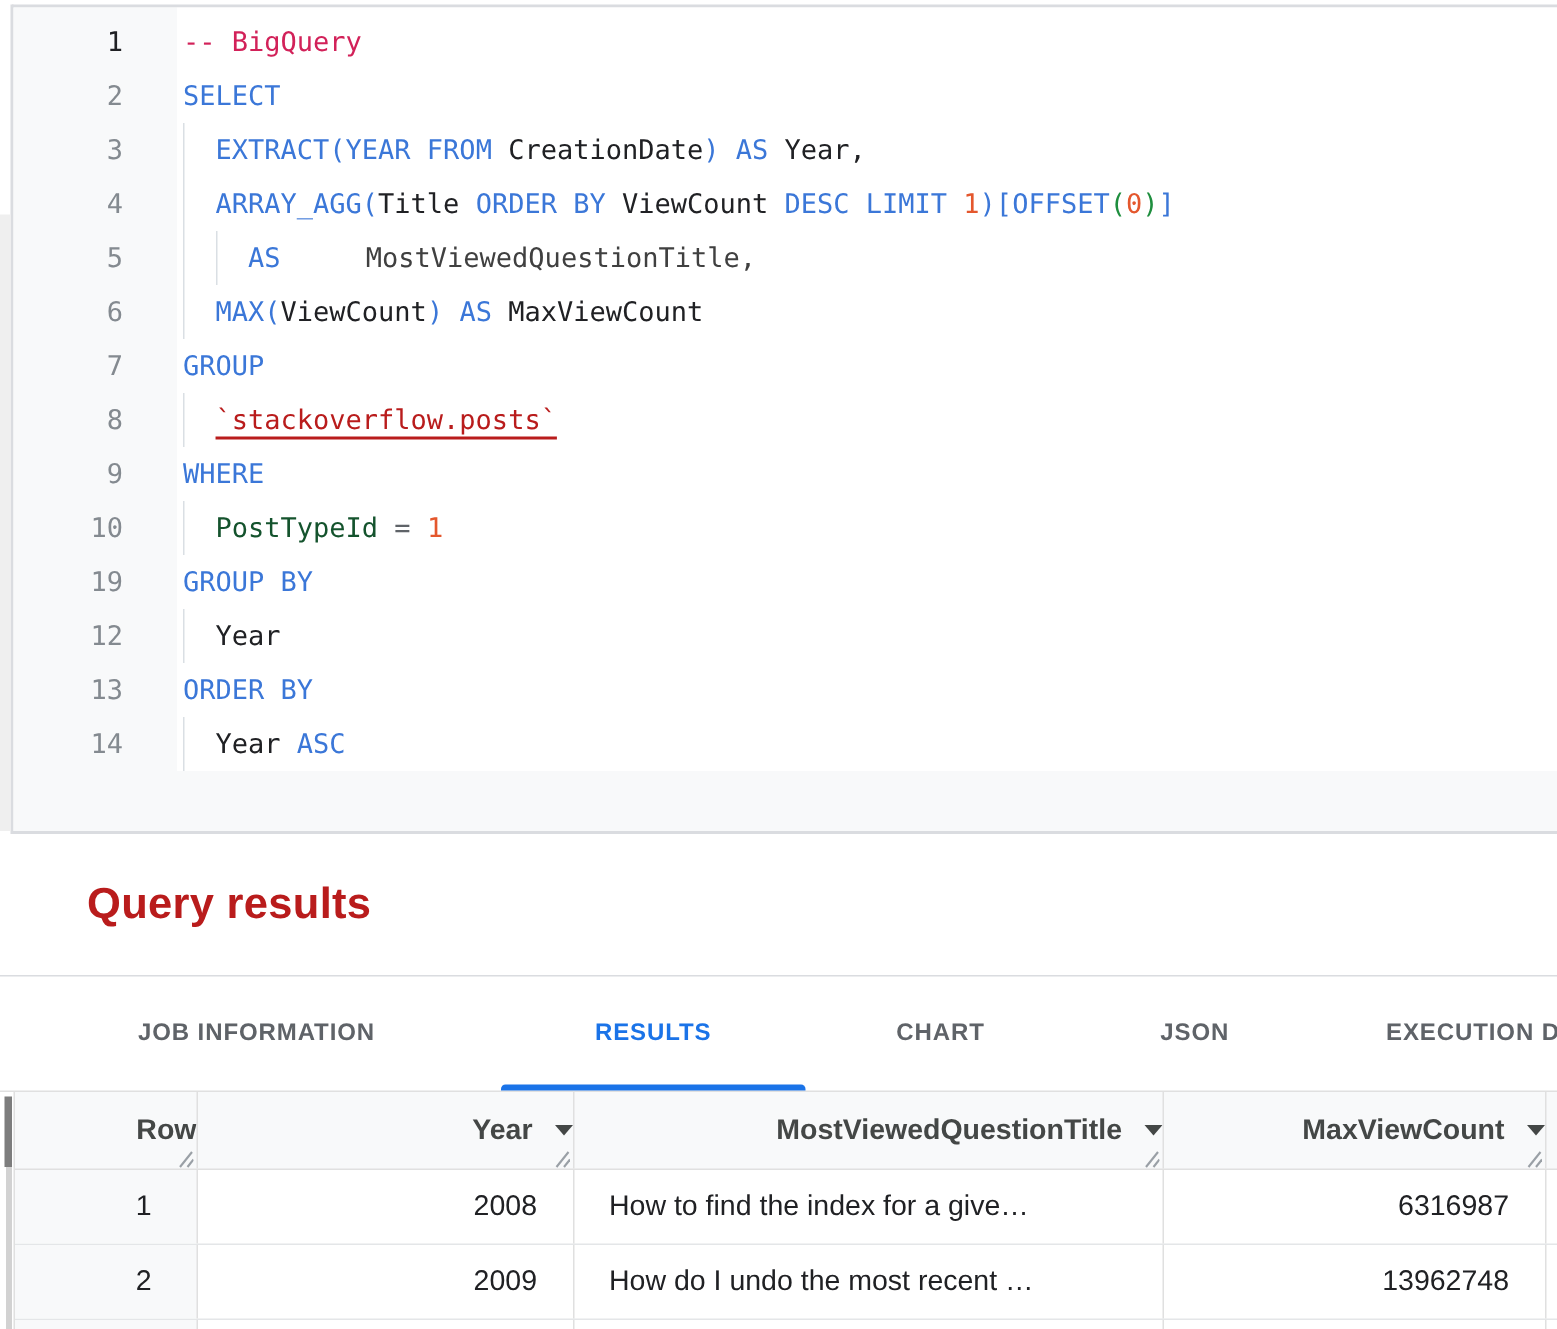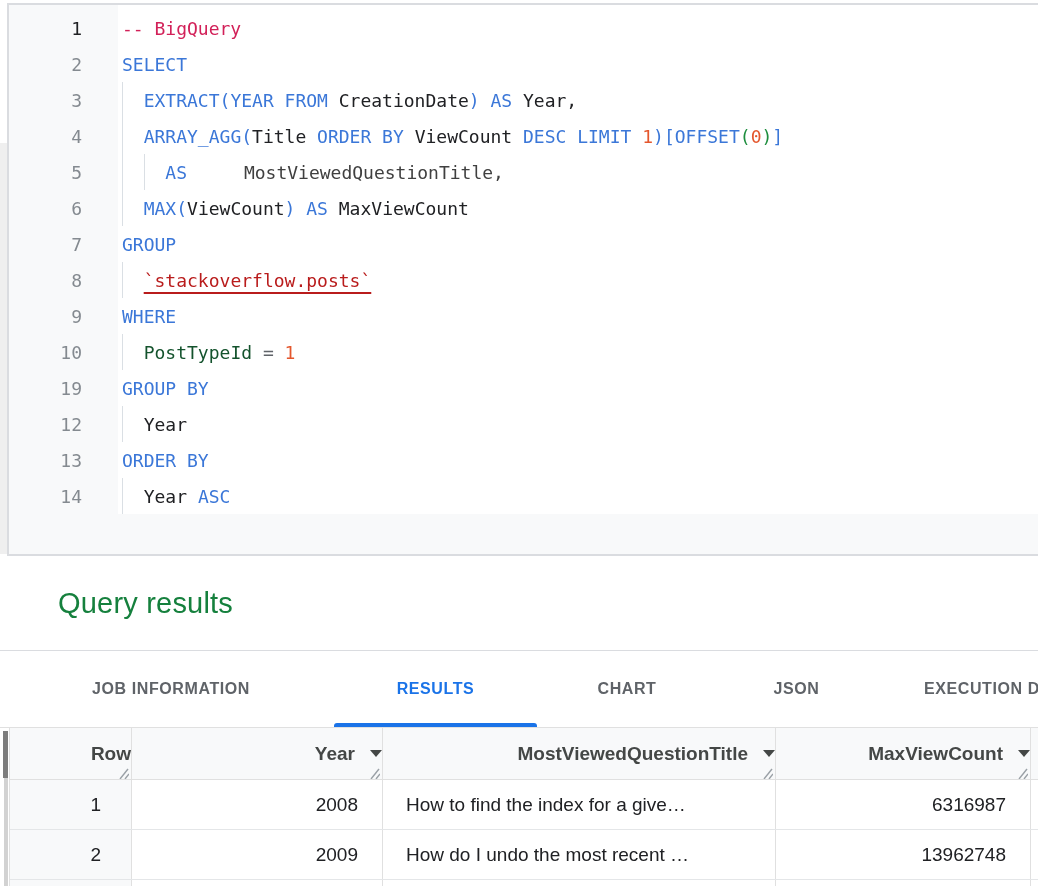--- a/index.html
+++ b/index.html
@@ -26,21 +26,21 @@
     font-family:"DejaVu Sans Mono","Liberation Mono",monospace;font-size:18px;}
   .ln-num{width:73px;text-align:right;color:#848a90;flex:none;font-size:18px;}
   .ln-num.active{color:#202124;}
   .ln-code{white-space:pre;margin-left:40px;color:#202124;}
   .guide{position:absolute;top:0;bottom:0;width:1px;background:#dadfe4;}
   .tok-string-link{text-decoration:underline;text-underline-offset:5px;text-decoration-thickness:2px;}
 
   
   #results{position:absolute;left:0;top:556px;right:0;height:330px;background:#ffffff;}
   #results-heading{position:absolute;left:0;top:0;right:0;height:94px;display:flex;align-items:center;padding-left:58px;}
-  #results-heading h1{margin:0;font-size:29px;font-weight:400;color:#15803d;letter-spacing:0.2px;}
+  #results-heading h1{margin:0;font-size:29px;font-weight:700;color:#b91c1c;letter-spacing:0.2px;}
   .divider-light{position:absolute;left:0;top:94px;right:0;height:1px;background:#dadce0;}
 
   #tabbar{position:absolute;left:0;top:95px;right:0;height:76px;display:flex;
     padding-left:8px;border-bottom:1px solid #e0e0e0;box-sizing:content-box;}
   .tab{position:relative;display:flex;align-items:center;justify-content:center;
     font-size:16px;font-weight:700;letter-spacing:0.6px;color:#5f6368;cursor:pointer;flex:none;}
   .tab:nth-child(1){width:326px;}
   .tab:nth-child(2){width:203px;}
   .tab:nth-child(3){width:180px;}
   .tab:nth-child(4){width:159px;}

